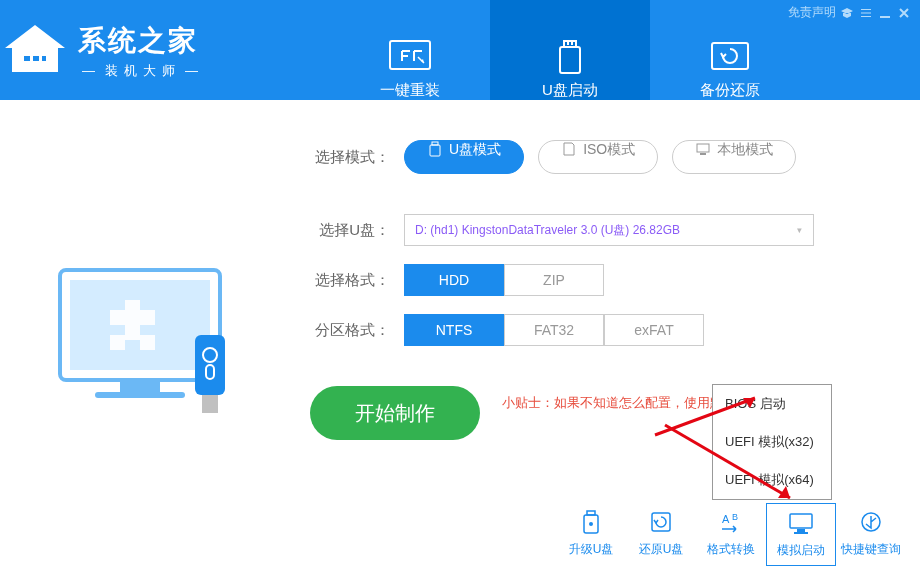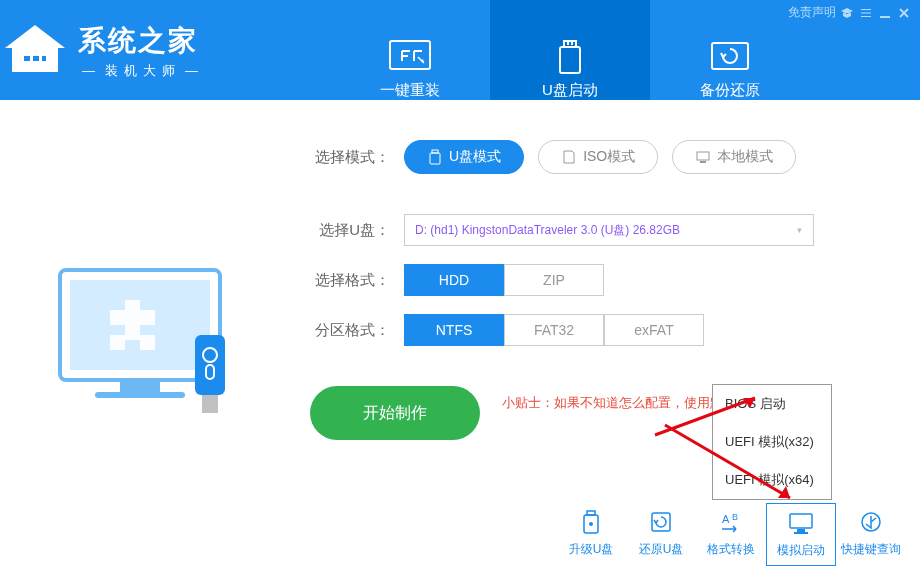--- a/index.html
+++ b/index.html
@@ -16,28 +16,28 @@
 .nav-tab.active{background:#0072d2}
 .nav-tab-icon{width:44px;height:36px;margin-bottom:6px}
 .nav-tab-label{font-size:15px}
 .titlebar{position:absolute;top:4px;right:8px;display:flex;align-items:center;gap:3px;color:#b3dbfb;font-size:12px}
 .titlebar .tb-btn{cursor:pointer;width:16px;height:16px;display:flex;align-items:center;justify-content:center}
 .main{display:flex;height:480px}
 .illus{width:300px;display:flex;align-items:center;justify-content:center}
 .content{flex:1;padding:40px 30px 0 10px;position:relative}
 .row{display:flex;align-items:center;margin-bottom:18px}
 .row-label{width:80px;font-size:15px;color:#666;text-align:right;margin-right:14px}
-.mode-btn{border:1px solid #ccc;border-radius:18px;height:34px;padding:0 22px;display:flex;align-items:center;gap:6px;margin-right:14px;font-size:14px;color:#888;cursor:pointer;background:#fff}
+.mode-btn{border:1px solid #ccc;border-radius:18px;height:34px;padding:0 22px;display:flex;align-items:flex-start;gap:6px;margin-right:14px;font-size:14px;color:#888;cursor:pointer;background:#fff}
 .mode-btn.active{background:#1b8bed;border-color:#1b8bed;color:#fff}
 .mode-btn svg{width:16px;height:16px}
 .usb-select{flex:1;max-width:410px;height:32px;border:1px solid #ccc;display:flex;align-items:center;padding:0 10px;font-size:12px;font-family:SimSun,monospace;color:#8b5cf6;cursor:pointer;position:relative}
 .usb-select::after{content:"▾";position:absolute;right:10px;color:#bbb}
 .fmt-btn{width:100px;height:32px;border:1px solid #ccc;display:flex;align-items:center;justify-content:center;font-size:14px;color:#999;cursor:pointer;background:#fff}
 .fmt-btn.active{background:#1b8bed;border-color:#1b8bed;color:#fff}
-.start-btn{width:170px;height:54px;background:#33b250;color:#fff;border:none;border-radius:27px;font-size:16px;cursor:pointer;margin-left:0;margin-top:20px}
+.start-btn{width:170px;height:54px;background:#33b250;color:#fff;border:none;border-radius:27px;font-size:20px;cursor:pointer;margin-left:0;margin-top:20px}
 .tip{color:#e74c3c;font-size:13px;margin-left:22px}
 .start-row{display:flex;align-items:center;margin-top:20px}
 .bottom-tools{position:absolute;bottom:14px;right:14px;display:flex;gap:0}
 .tool{width:70px;display:flex;flex-direction:column;align-items:center;cursor:pointer;padding:6px 0;color:#1b8bed;font-size:12px}
 .tool.active{border:1px solid #1b8bed}
 .tool-icon{width:30px;height:26px;margin-bottom:6px}
 .popup{position:absolute;right:88px;bottom:80px;background:#fff;border:1px solid #999;width:120px}
 .popup-item{padding:10px 12px;font-size:13px;color:#333;cursor:pointer}
 .arrow{position:absolute;pointer-events:none}
 .arrow1{right:150px;bottom:140px;width:120px;height:50px}

